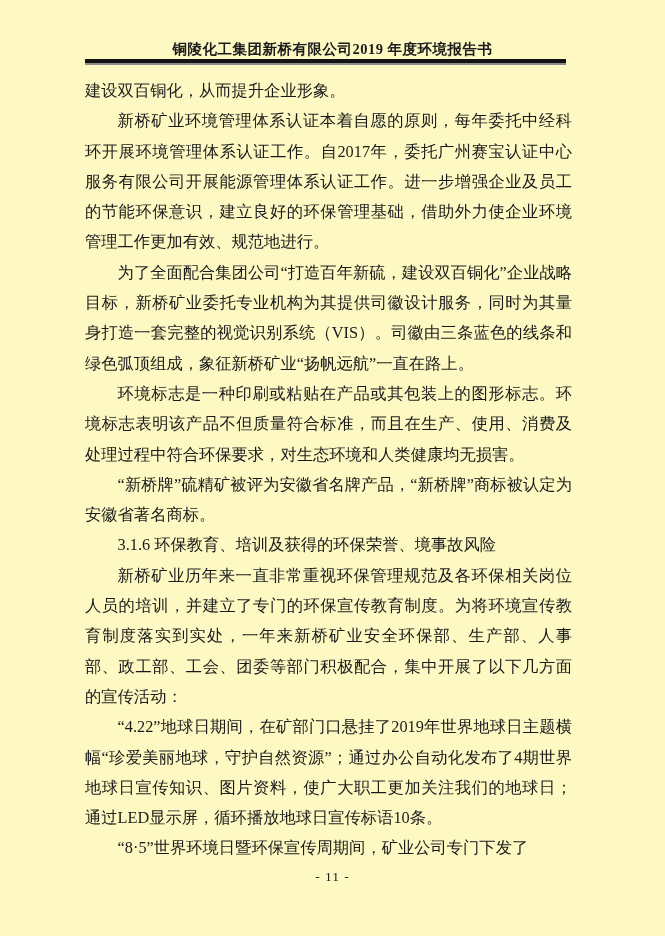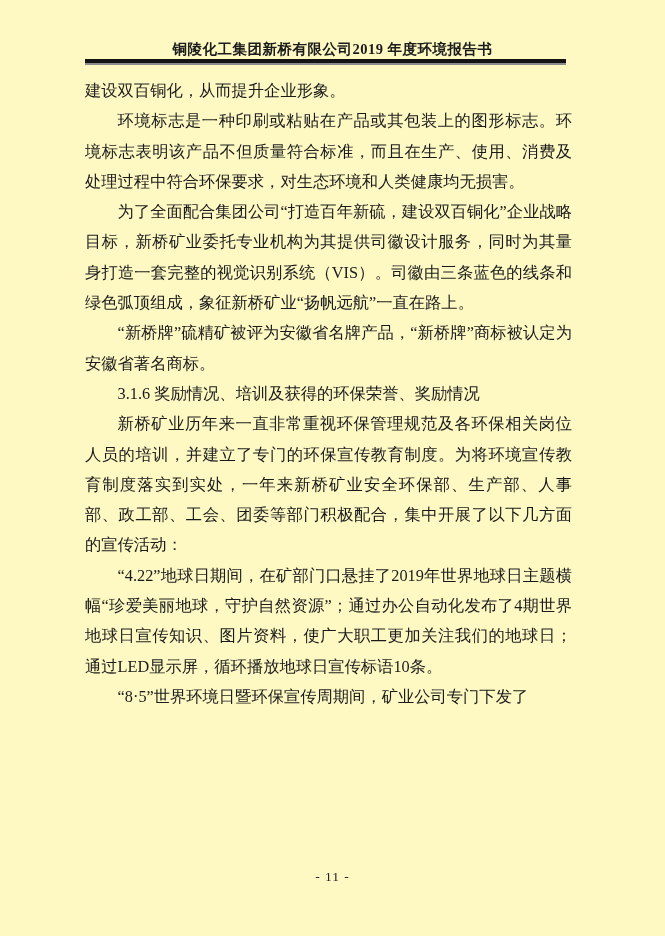--- a/index.html
+++ b/index.html
@@ -81,24 +81,25 @@
 
 <div class="page">
 
   <div>
     <div class="header-title">铜陵化工集团新桥有限公司2019 年度环境报告书</div>
     <div class="header-rule"></div>
   </div>
 
   <div class="doc-body">
     <p class="cont">建设双百铜化，从而提升企业形象。</p>
+    <p>新桥矿业环境管理体系认证本着自愿的原则，每年委托中经科环开展环境管理体系认证工作。自2017年，委托广州赛宝认证中心服务有限公司开展能源管理体系认证工作。进一步增强企业及员工的节能环保意识，建立良好的环保管理基础，借助外力使企业环境管理工作更加有效、规范地进行。</p>
+    <p>为了全面配合集团公司“打造百年新硫，建设双百铜化”企业战略目标，新桥矿业委托专业机构为其提供司徽设计服务，同时为其量身打造一套完整的视觉识别系统（VIS）。司徽由三条蓝色的线条和绿色弧顶组成，象征新桥矿业“扬帆远航”一直在路上。</p>
     <p>环境标志是一种印刷或粘贴在产品或其包装上的图形标志。环境标志表明该产品不但质量符合标准，而且在生产、使用、消费及处理过程中符合环保要求，对生态环境和人类健康均无损害。</p>
-    <p>为了全面配合集团公司“打造百年新硫，建设双百铜化”企业战略目标，新桥矿业委托专业机构为其提供司徽设计服务，同时为其量身打造一套完整的视觉识别系统（VIS）。司徽由三条蓝色的线条和绿色弧顶组成，象征新桥矿业“扬帆远航”一直在路上。</p>
     <p>“新桥牌”硫精矿被评为安徽省名牌产品，“新桥牌”商标被认定为安徽省著名商标。</p>
-    <p class="heading">3.1.6 奖励情况、培训及获得的环保荣誉、奖励情况</p>
+    <p class="heading">3.1.6 环保教育、培训及获得的环保荣誉、境事故风险</p>
     <p>新桥矿业历年来一直非常重视环保管理规范及各环保相关岗位人员的培训，并建立了专门的环保宣传教育制度。为将环境宣传教育制度落实到实处，一年来新桥矿业安全环保部、生产部、人事部、政工部、工会、团委等部门积极配合，集中开展了以下几方面的宣传活动：</p>
     <p>“4.22”地球日期间，在矿部门口悬挂了2019年世界地球日主题横幅“珍爱美丽地球，守护自然资源”；通过办公自动化发布了4期世界地球日宣传知识、图片资料，使广大职工更加关注我们的地球日；通过LED显示屏，循环播放地球日宣传标语10条。</p>
     <p>“8·5”世界环境日暨环保宣传周期间，矿业公司专门下发了</p>
   </div>
 
   <div class="footer">
     <span>- 11 -</span>
   </div>
 
 </div>

